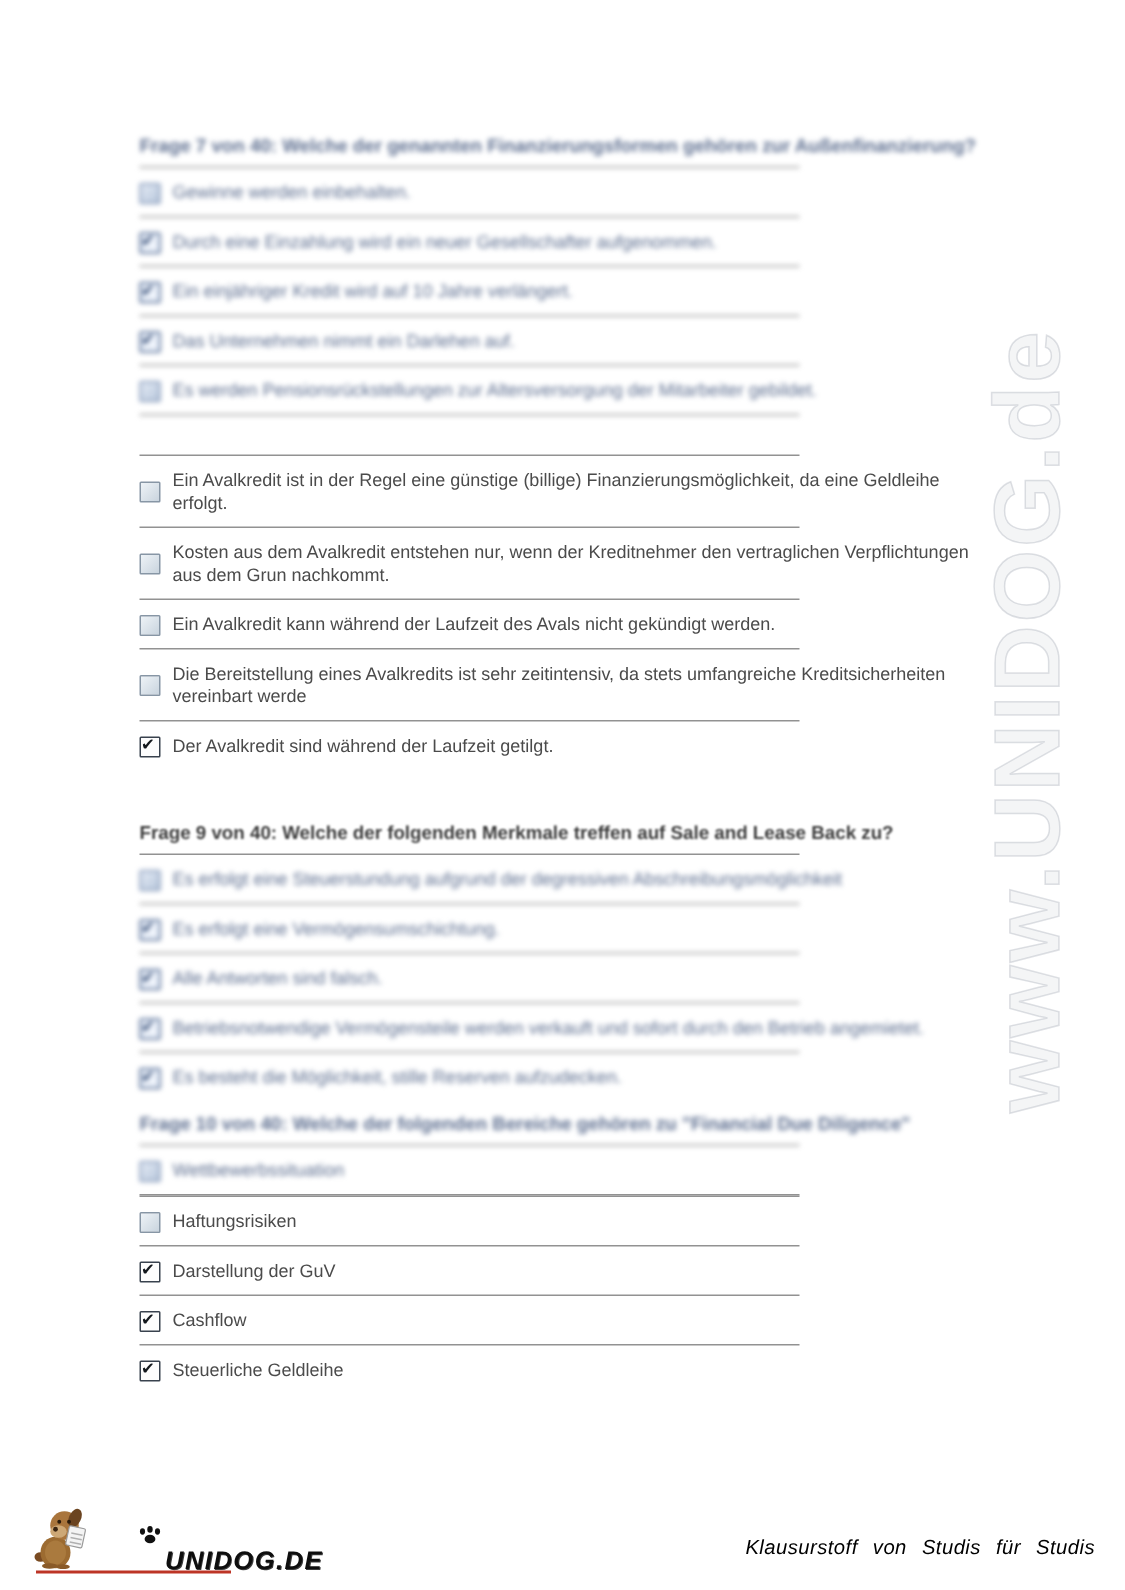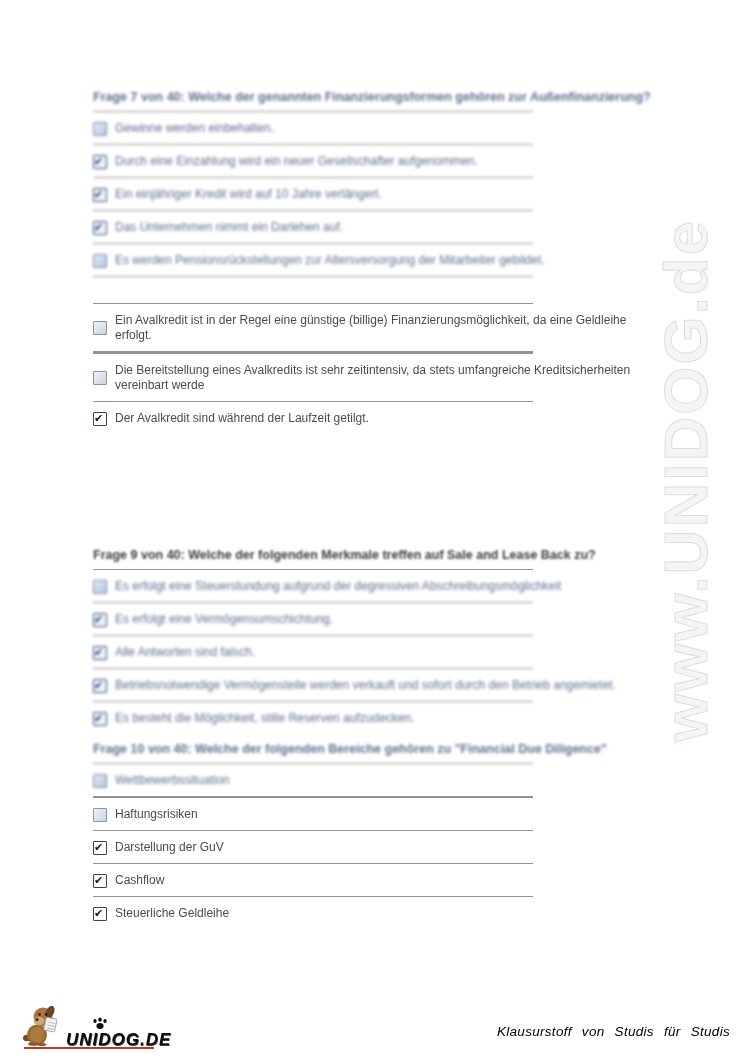--- a/index.html
+++ b/index.html
@@ -53,21 +53,21 @@
   .tint .cb{border-color:#7087ad;background:linear-gradient(135deg,#e2e9f4,#b9c8dc);}
   .tint .cb.checked{border-color:#2c4a7c;background:#eef3fb;}
   .tint .cb .mark{color:#1d3866;}
   
   .logo{position:absolute;left:22px;top:1004px;z-index:2;display:flex;align-items:flex-end;}
   .logo-dog{flex:0 0 auto;}
   .logo-wordmark{position:relative;margin-left:4px;padding-top:12px;}
   .logo-paw{position:absolute;left:26px;top:-2px;}
   .logo-text{
     font-size:17px;font-weight:bold;font-style:italic;color:#0e0e0e;
-    letter-spacing:1px;text-shadow:0.6px 0.6px 0 #3c3c3c;
+    letter-spacing:1px;text-shadow:0.6px 0.6px 0 #3c3c3c;margin-left:44px;
   }
   .red-line{position:absolute;left:24px;top:1047px;width:130px;height:2px;background:#bd3526;z-index:2;}
   .tagline{
     position:absolute;right:20px;top:1024px;z-index:2;
     font-size:13.5px;font-style:italic;color:#000000;
     word-spacing:6px;letter-spacing:0.3px;
   }
 </style>
 </head>
 <body>
@@ -120,21 +120,33 @@
 
 <div class="content-col q8">
   <div class="hr"></div>
   <div class="opt">
     <span class="cb">
         <span class="mark"></span>
       </span>
     <span class="txt">Ein Avalkredit ist in der Regel eine günstige (billige) Finanzierungsmöglichkeit, da eine Geldleihe erfolgt.</span>
   </div>
   <div class="hr"></div>
-  <div class="hr"></div>
+  <div class="opt">
+    <span class="cb">
+        <span class="mark"></span>
+      </span>
+    <span class="txt">Kosten aus dem Avalkredit entstehen nur, wenn der Kreditnehmer den vertraglichen Verpflichtungen aus dem Grun nachkommt.</span>
+  </div>
+  <div class="hr"></div>
+  <div class="opt">
+    <span class="cb">
+        <span class="mark"></span>
+      </span>
+    <span class="txt">Ein Avalkredit kann während der Laufzeit des Avals nicht gekündigt werden.</span>
+  </div>
   <div class="hr"></div>
   <div class="opt">
     <span class="cb">
         <span class="mark"></span>
       </span>
     <span class="txt">Die Bereitstellung eines Avalkredits ist sehr zeitintensiv, da stets umfangreiche Kreditsicherheiten vereinbart werde</span>
   </div>
   <div class="hr"></div>
   <div class="opt">
     <span class="cb checked">

